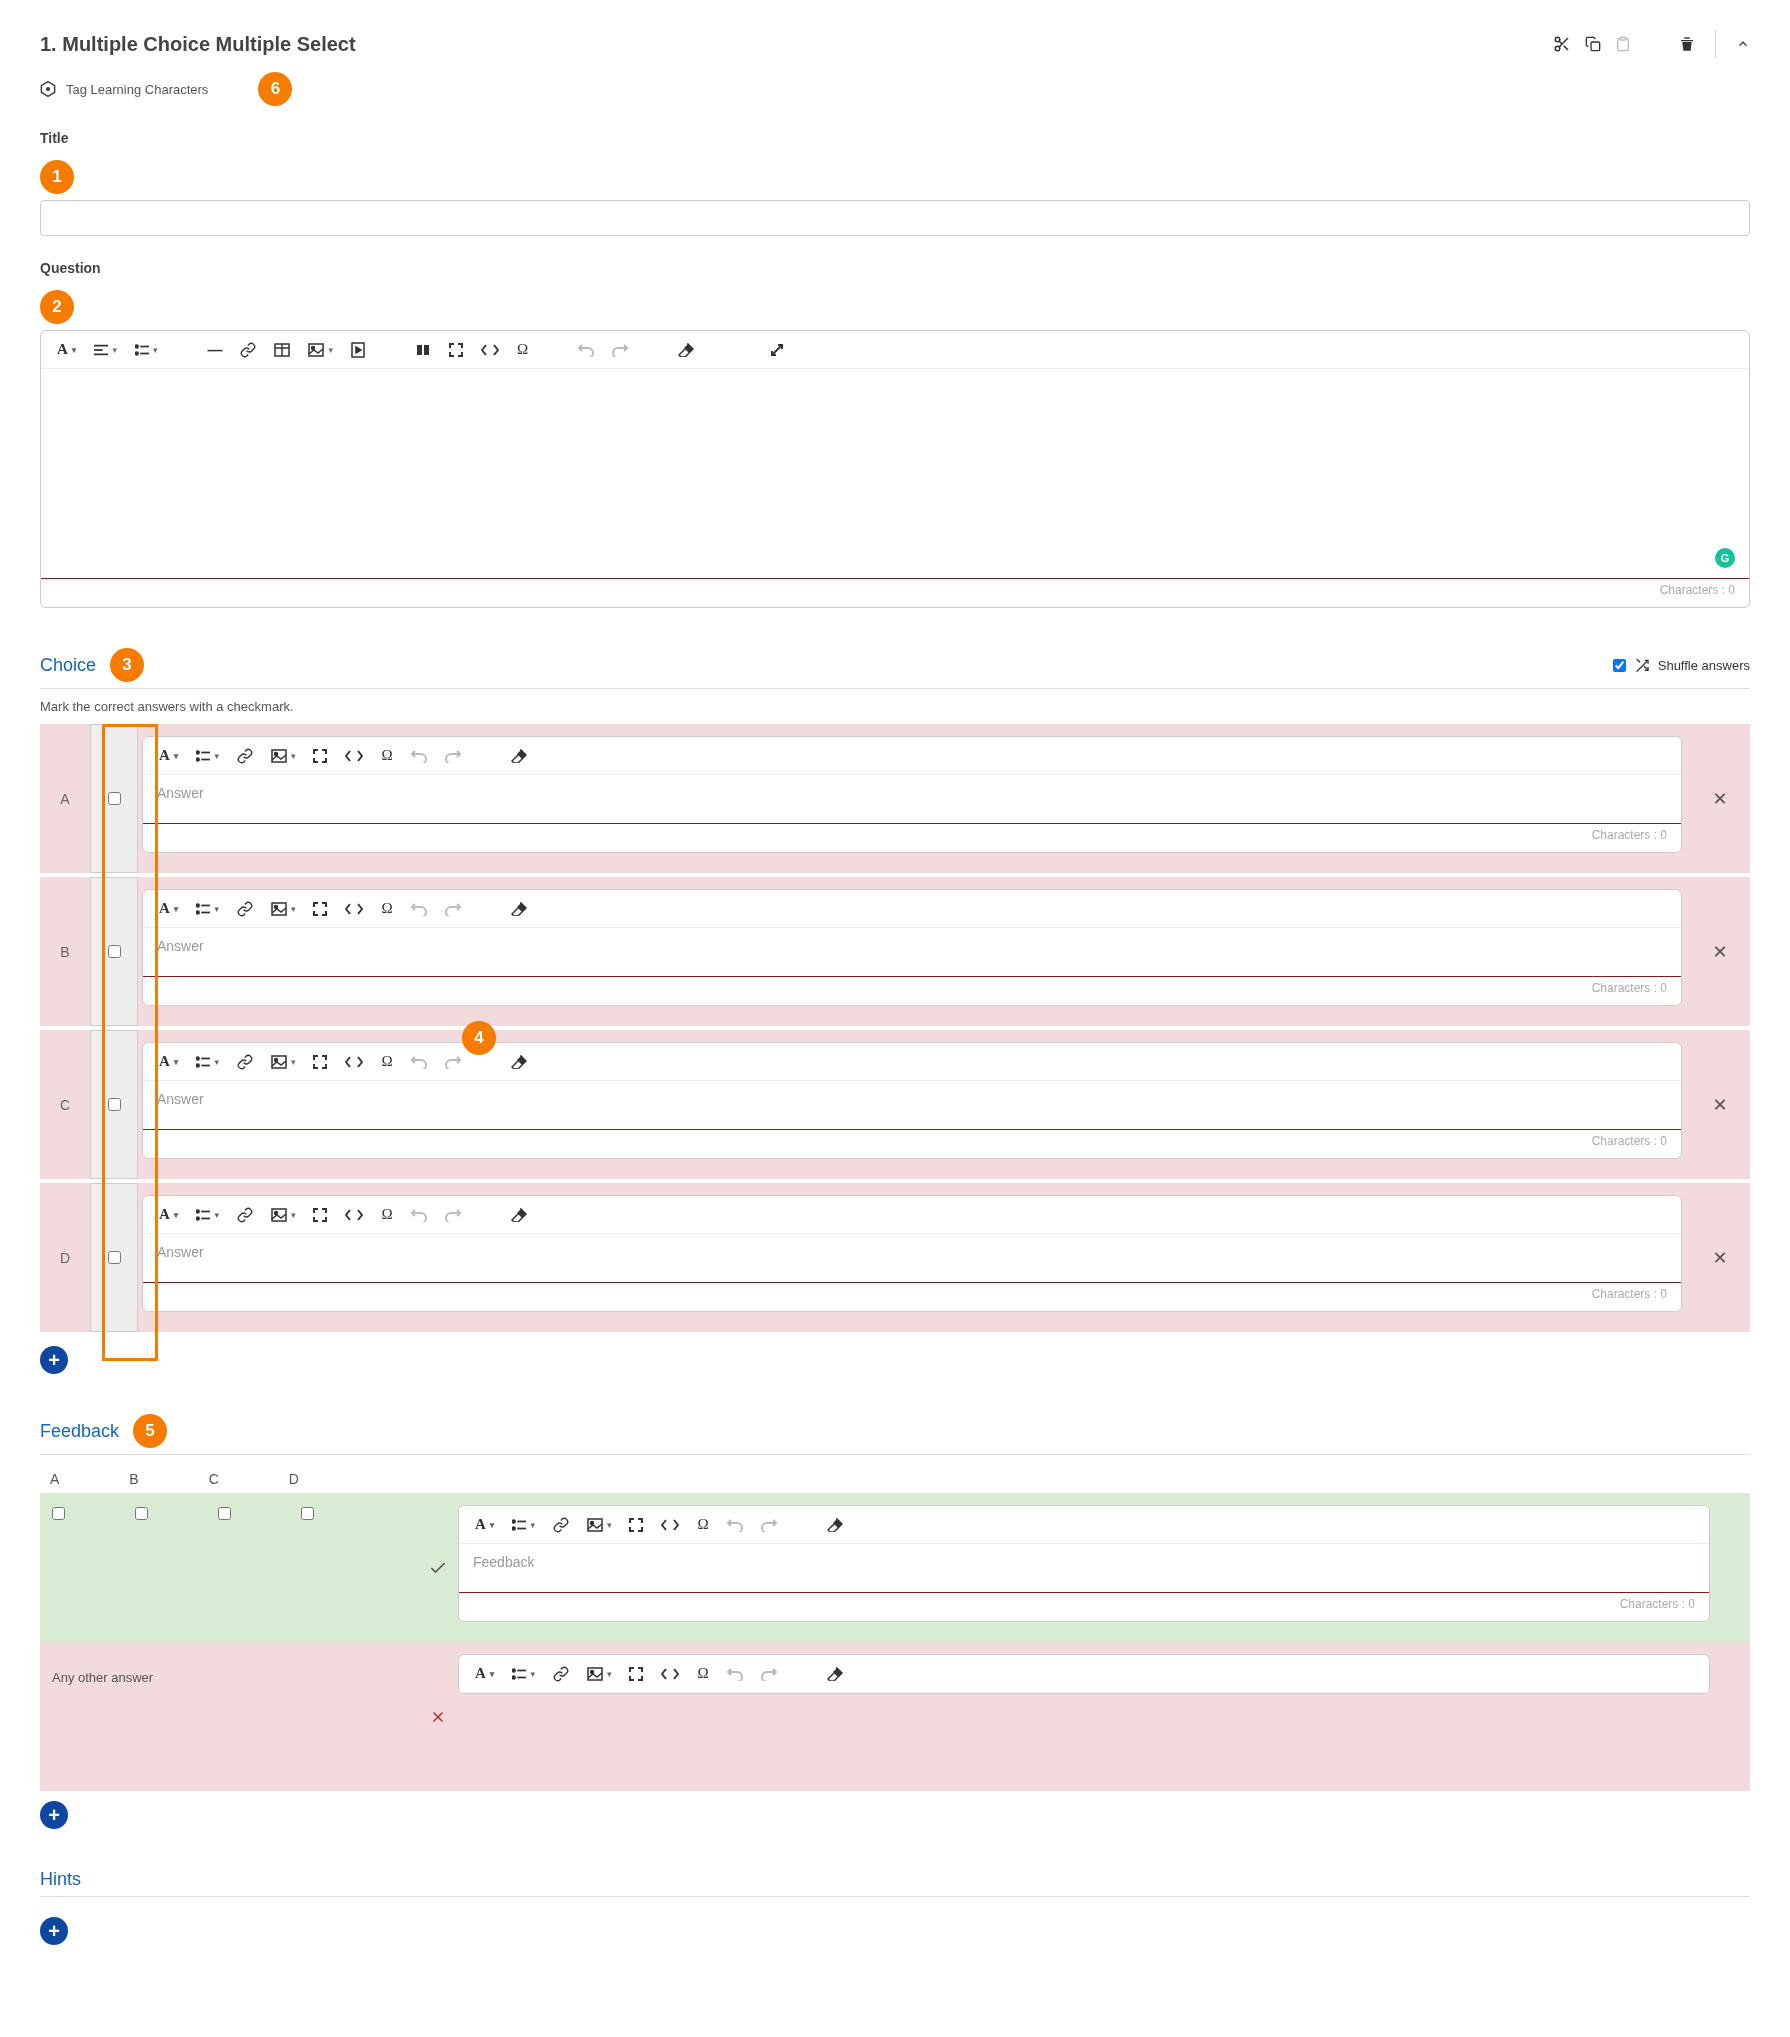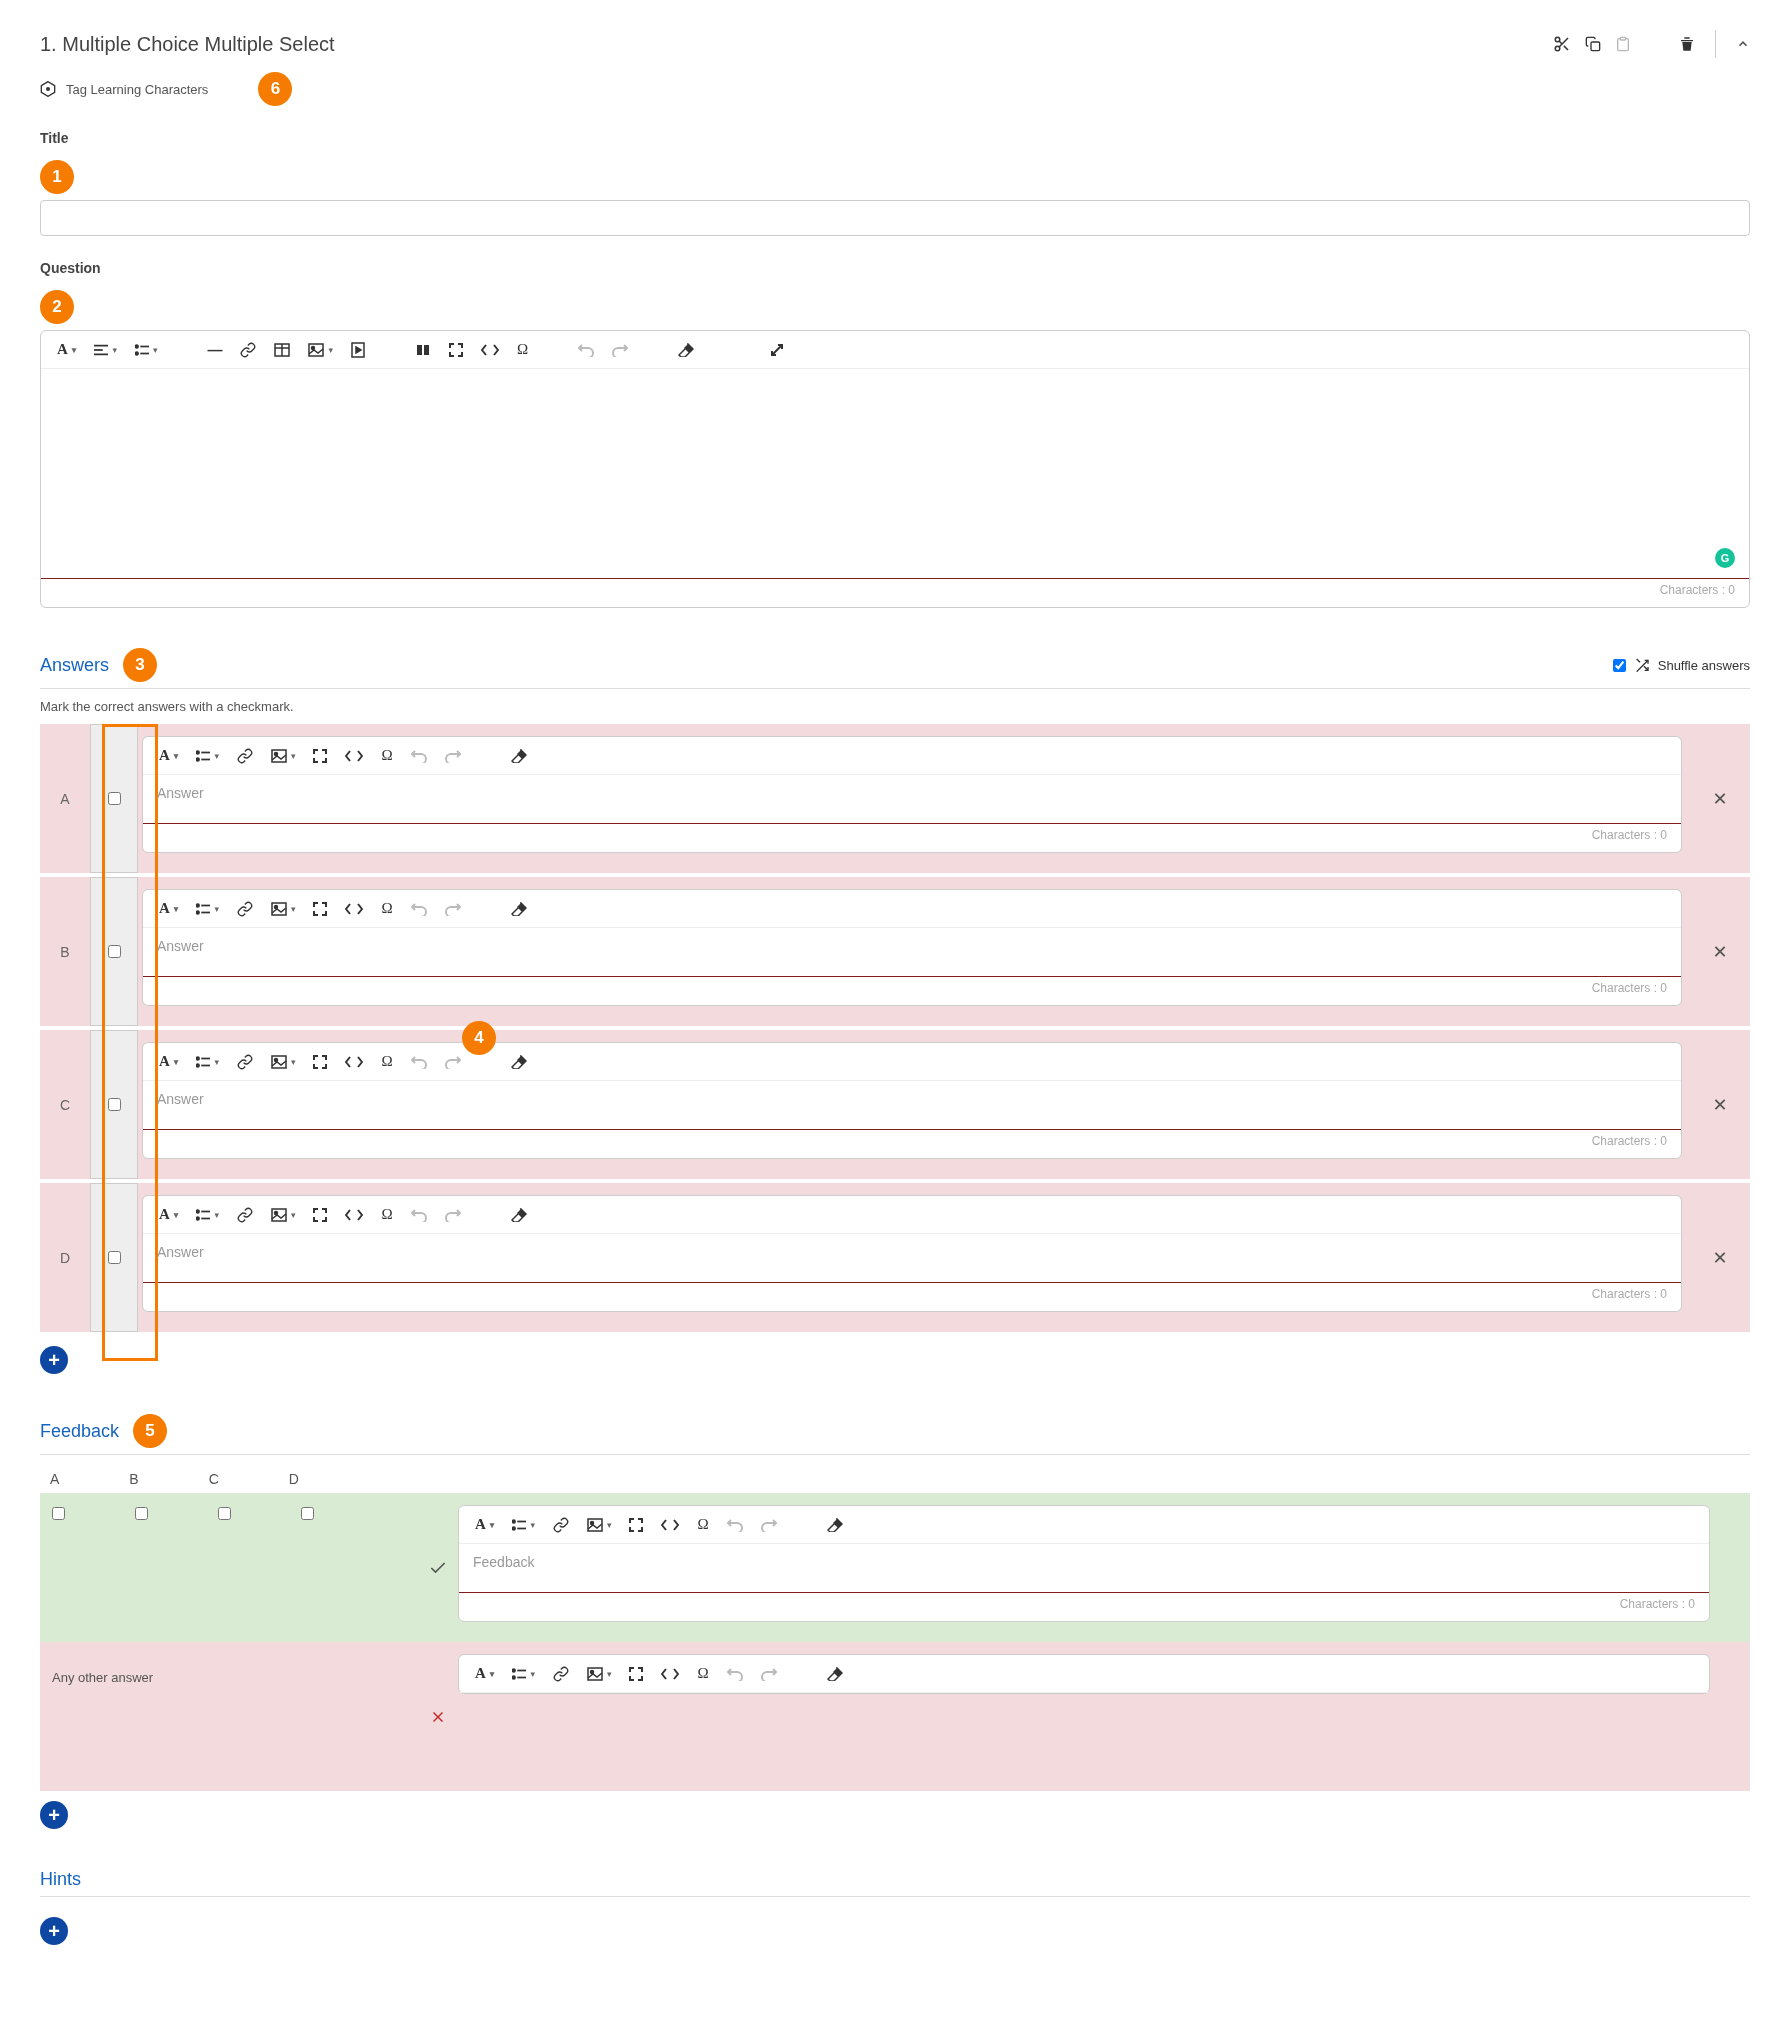--- a/index.html
+++ b/index.html
@@ -12,21 +12,21 @@
     width: 1790px;
   }
   .header-row {
     display: flex;
     justify-content: space-between;
     align-items: center;
     margin-bottom: 14px;
   }
   .header-title {
     font-size: 20px;
-    font-weight: 400;
+    font-weight: 700;
     color: #444;
   }
   .header-actions {
     display: flex;
     align-items: center;
     gap: 14px;
     color: #555;
   }
   .header-actions .divider {
     width: 1px;
@@ -433,21 +433,21 @@
     <div class="grammarly">G</div>
   </div>
   <div class="editor-footer">
     <span>Characters : 0</span>
   </div>
 </div>
 
 
 <div class="section-heading-row">
   <div class="section-heading">
-    <span>Answers</span>
+    <span>Choice</span>
     <span class="callout">3</span>
   </div>
   <label class="shuffle">
     <input type="checkbox" checked="" style="">
     <span>
       <svg width="16" height="14" viewBox="0 0 24 20" fill="none" stroke="#333" stroke-width="2">
           <polyline points="16,3 21,3 21,8"></polyline>
           <line x1="4" y1="20" x2="21" y2="3"></line>
           <polyline points="21,13 21,18 16,18"></polyline>
           <line x1="15" y1="12" x2="21" y2="18"></line>

